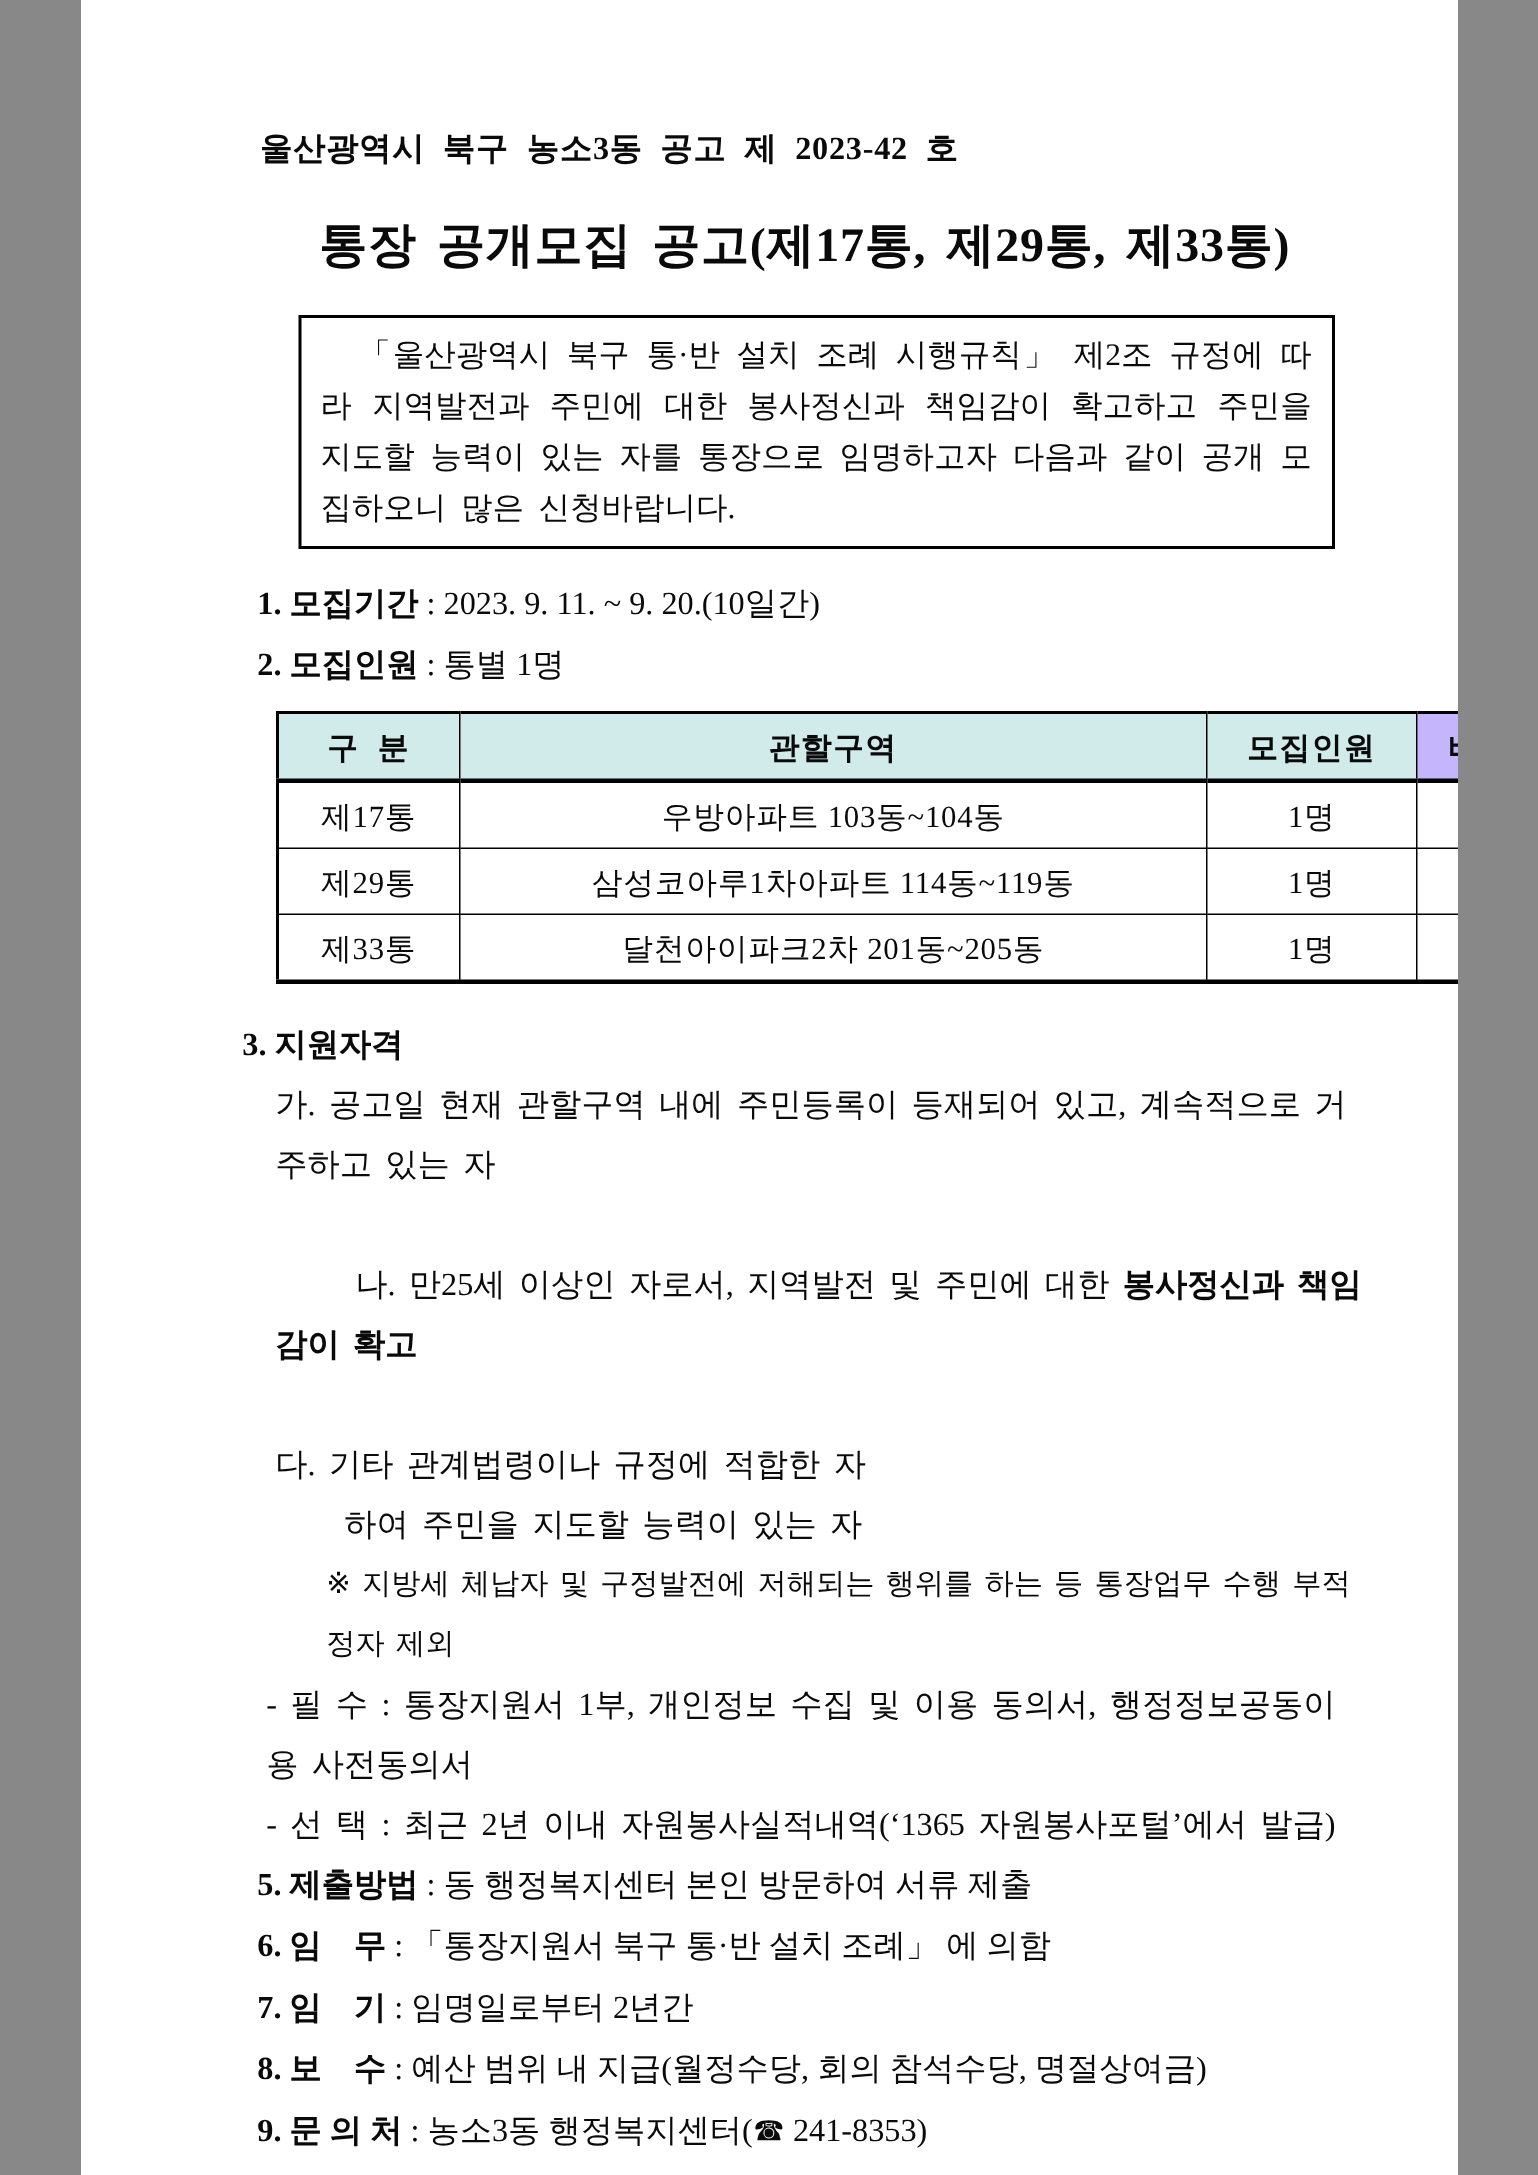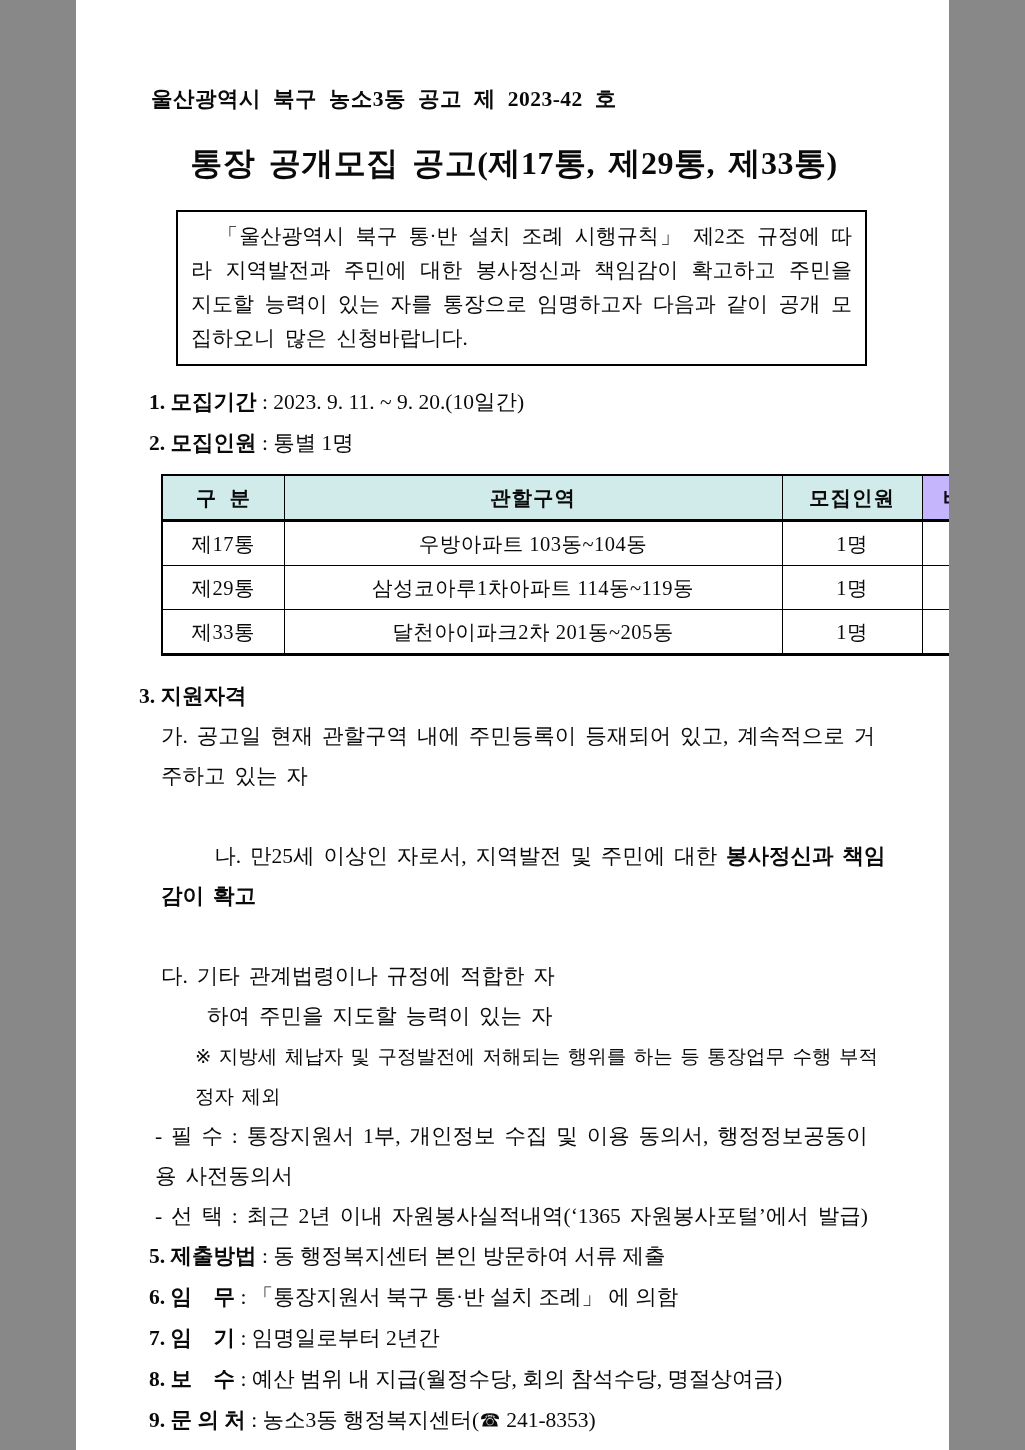--- a/index.html
+++ b/index.html
@@ -4,20 +4,21 @@
 <style>
   html,body { margin:0; padding:0; background:#888; }
   .page {
     position:relative;
     width:873px; height:1450px;
     margin:0 auto;
     background:#ffffff;
     color:#0a0a0a;
     font-family:"Liberation Serif","DejaVu Serif",serif;
     overflow:hidden;
+    padding-left:45px;
   }
   .content { padding:86px 60px 0 63px; }
 
   .announce {
     margin-left:12px;
     font-size:21.5px; font-weight:bold;
     letter-spacing:0.5px; word-spacing:6px;
     line-height:26px;
   }
   .title {

